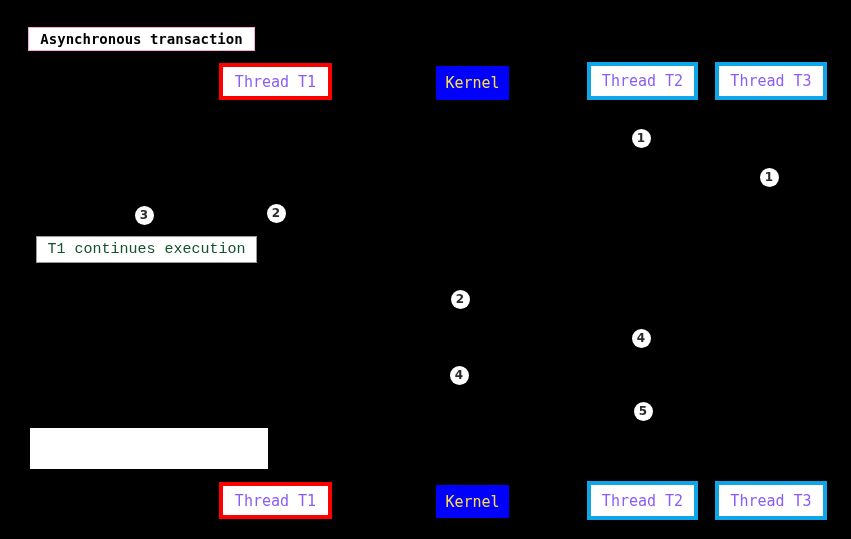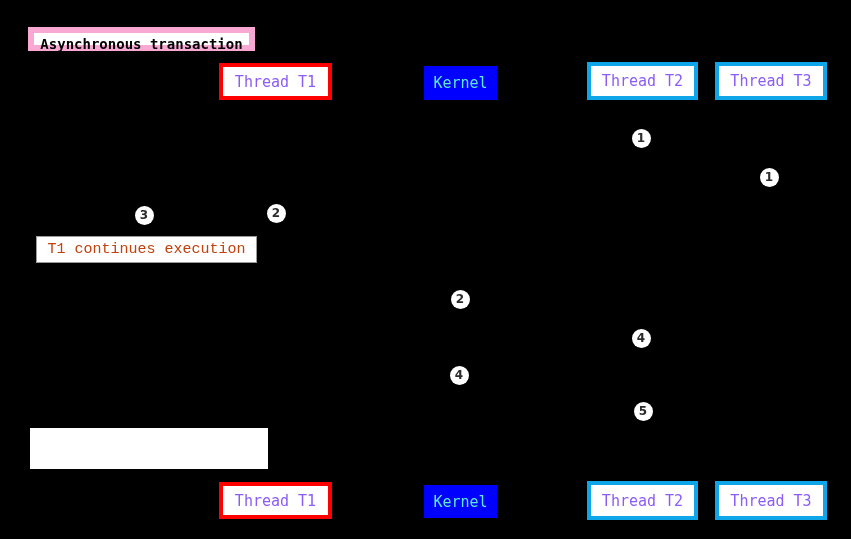--- a/index.html
+++ b/index.html
@@ -15,21 +15,21 @@
     overflow: hidden;
     font-family: "DejaVu Sans Mono", monospace;
   }
   .title-box {
     position: absolute;
     left: 28px;
     top: 27px;
     width: 227px;
     height: 24px;
     background: #ffffff;
-    border: 6px solid #f9a8d4;
+    border: 1px solid #f9a8d4;
     box-sizing: border-box;
     font-family: "DejaVu Sans Mono", monospace;
     font-weight: bold;
     font-size: 14px;
     line-height: 22px;
     color: #000000;
     text-align: center;
     white-space: nowrap;
   }
   .participant {
@@ -42,35 +42,36 @@
     display: flex;
     align-items: center;
     justify-content: center;
     white-space: nowrap;
   }
   .participant.red-border  { border: 4px solid #ff0000; }
   .participant.blue-border { border: 4px solid #0ea5e9; }
   .participant.blue-filled {
     background: #0000ff;
     border: none;
-    color: #5eead4;
+    color: #fde047;
+    margin-left: 12px;
   }
   .note-box {
     position: absolute;
     left: 36px;
     top: 236px;
     width: 221px;
     height: 27px;
     background: #ffffff;
     border: 1px solid #9a9a9a;
     box-sizing: border-box;
     font-family: "Liberation Mono", "DejaVu Sans Mono", monospace;
     font-size: 15px;
     line-height: 25px;
-    color: #c2410c;
+    color: #14532d;
     text-align: center;
     white-space: nowrap;
   }
   .empty-label-box {
     position: absolute;
     left: 30px;
     top: 428px;
     width: 238px;
     height: 41px;
     background: #ffffff;

